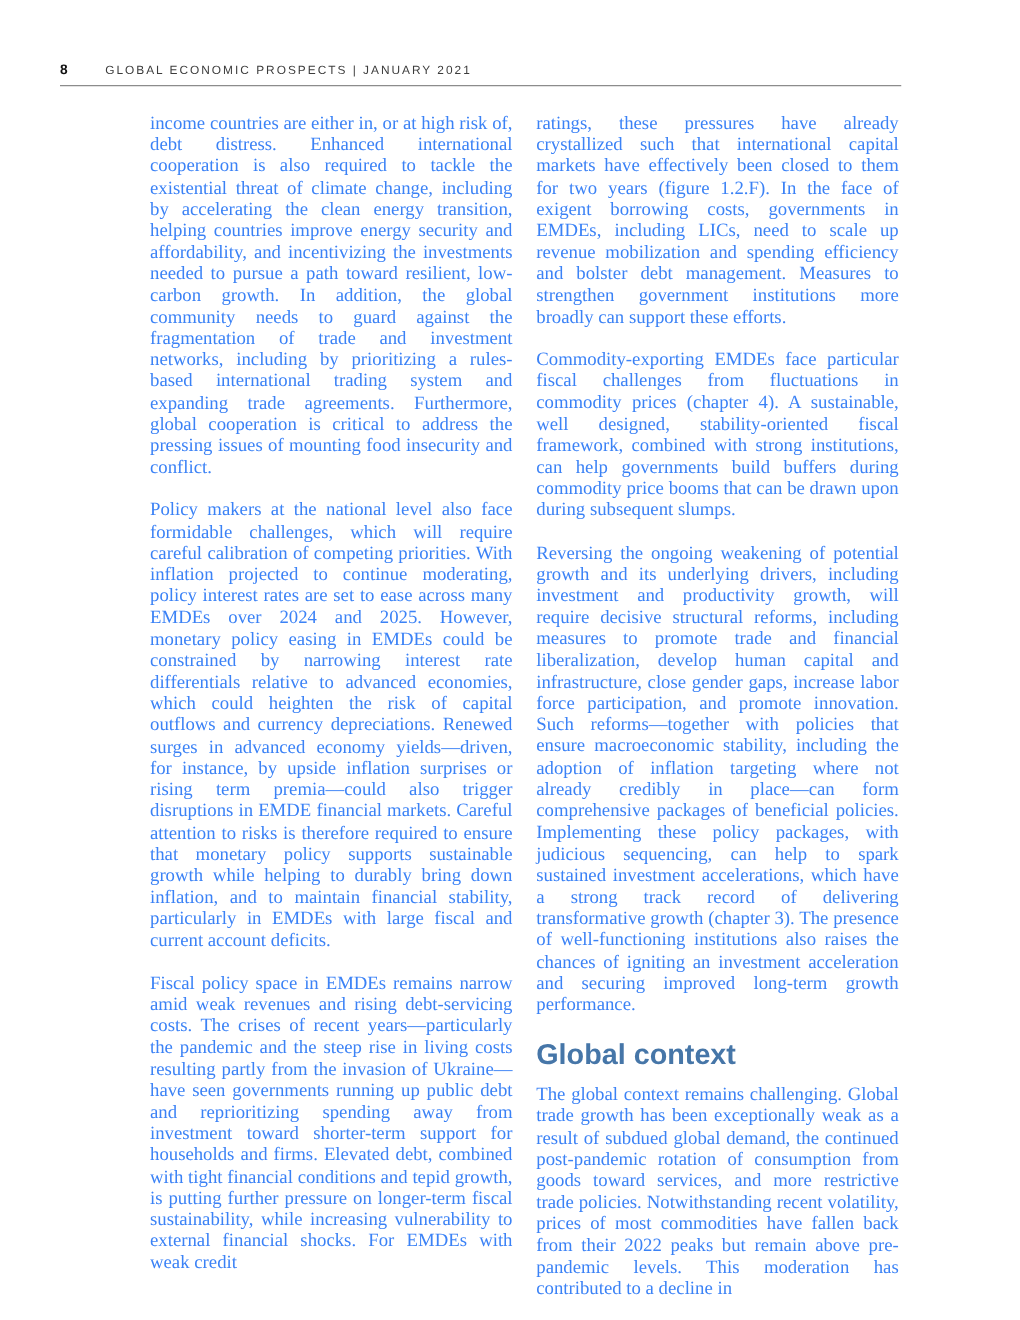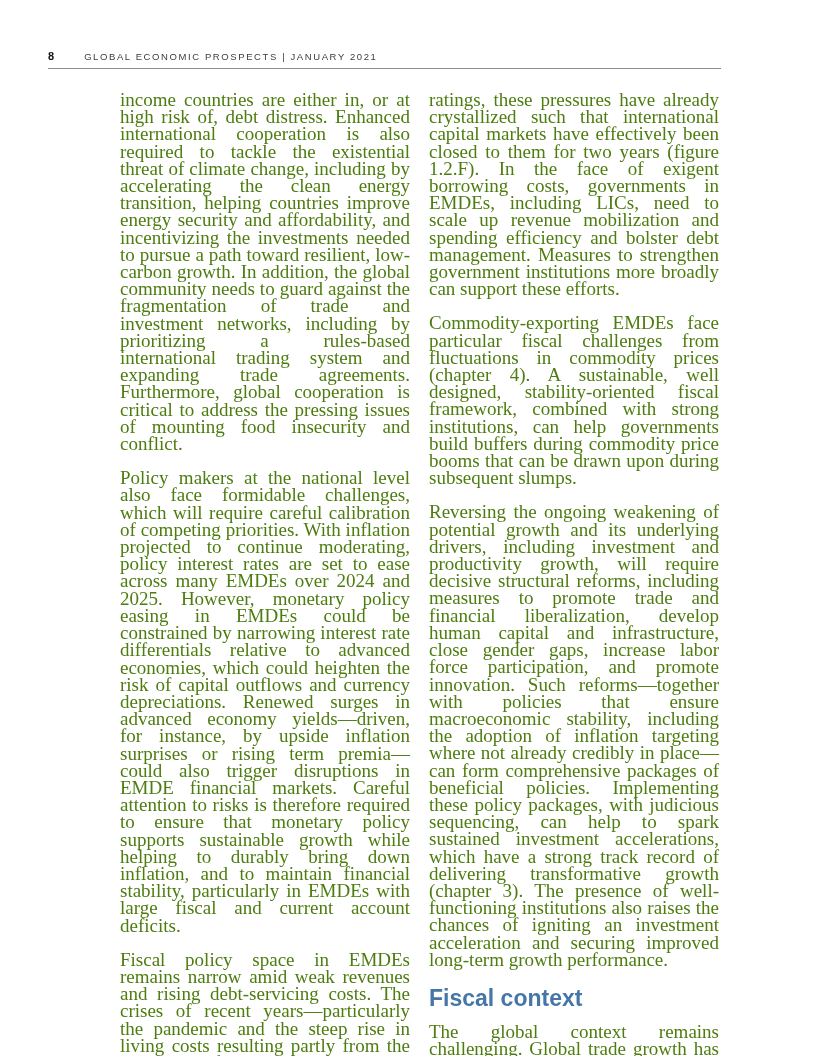--- a/index.html
+++ b/index.html
@@ -58,24 +58,24 @@
     top: 91px;
     width: 600px;
     display: flex;
     gap: 19px;
   }
   .col {
     width: 290px;
   }
   .body-para {
     margin: 0 0 17px 0;
-    font-size: 19px;
+    font-size: 15px;
     line-height: 17.2px;
     text-align: justify;
-    color: #4d7c0f;
+    color: #3b82f6;
   }
   .section-heading {
     margin: 6px 0 12px 0;
     font-family: "Liberation Sans", sans-serif;
     font-weight: bold;
     font-size: 23px;
     line-height: 26px;
     letter-spacing: 0;
   }
 </style>
@@ -95,19 +95,19 @@
     <div class="col">
       <p class="body-para">income countries are either in, or at high risk of, debt distress. Enhanced international cooperation is also required to tackle the existential threat of climate change, including by accelerating the clean energy transition, helping countries improve energy security and affordability, and incentivizing the investments needed to pursue a path toward resilient, low-carbon growth. In addition, the global community needs to guard against the fragmentation of trade and investment networks, including by prioritizing a rules-based international trading system and expanding trade agreements. Furthermore, global cooperation is critical to address the pressing issues of mounting food insecurity and conflict.</p>
       <p class="body-para">Policy makers at the national level also face formidable challenges, which will require careful calibration of competing priorities. With inflation projected to continue moderating, policy interest rates are set to ease across many EMDEs over 2024 and 2025. However, monetary policy easing in EMDEs could be constrained by narrowing interest rate differentials relative to advanced economies, which could heighten the risk of capital outflows and currency depreciations. Renewed surges in advanced economy yields—driven, for instance, by upside inflation surprises or rising term premia—could also trigger disruptions in EMDE financial markets. Careful attention to risks is therefore required to ensure that monetary policy supports sustainable growth while helping to durably bring down inflation, and to maintain financial stability, particularly in EMDEs with large fiscal and current account deficits.</p>
       <p class="body-para">Fiscal policy space in EMDEs remains narrow amid weak revenues and rising debt-servicing costs. The crises of recent years—particularly the pandemic and the steep rise in living costs resulting partly from the invasion of Ukraine—have seen governments running up public debt and reprioritizing spending away from investment toward shorter-term support for households and firms. Elevated debt, combined with tight financial conditions and tepid growth, is putting further pressure on longer-term fiscal sustainability, while increasing vulnerability to external financial shocks. For EMDEs with weak credit</p>
     </div>
 
     <div class="col">
       <p class="body-para">ratings, these pressures have already crystallized such that international capital markets have effectively been closed to them for two years (figure 1.2.F). In the face of exigent borrowing costs, governments in EMDEs, including LICs, need to scale up revenue mobilization and spending efficiency and bolster debt management. Measures to strengthen government institutions more broadly can support these efforts.</p>
       <p class="body-para">Commodity-exporting EMDEs face particular fiscal challenges from fluctuations in commodity prices (chapter 4). A sustainable, well designed, stability-oriented fiscal framework, combined with strong institutions, can help governments build buffers during commodity price booms that can be drawn upon during subsequent slumps.</p>
       <p class="body-para">Reversing the ongoing weakening of potential growth and its underlying drivers, including investment and productivity growth, will require decisive structural reforms, including measures to promote trade and financial liberalization, develop human capital and infrastructure, close gender gaps, increase labor force participation, and promote innovation. Such reforms—together with policies that ensure macroeconomic stability, including the adoption of inflation targeting where not already credibly in place—can form comprehensive packages of beneficial policies. Implementing these policy packages, with judicious sequencing, can help to spark sustained investment accelerations, which have a strong track record of delivering transformative growth (chapter 3). The presence of well-functioning institutions also raises the chances of igniting an investment acceleration and securing improved long-term growth performance.</p>
-      <h1 class="section-heading" style="color: rgb(70, 118, 168);">Fiscal context</h1>
+      <h1 class="section-heading" style="color: rgb(70, 118, 168);">Global context</h1>
       <p class="body-para">The global context remains challenging. Global trade growth has been exceptionally weak as a result of subdued global demand, the continued post-pandemic rotation of consumption from goods toward services, and more restrictive trade policies. Notwithstanding recent volatility, prices of most commodities have fallen back from their 2022 peaks but remain above pre-pandemic levels. This moderation has contributed to a decline in</p>
     </div>
 
   </div>
 
 </div>
 
 </body></html>

